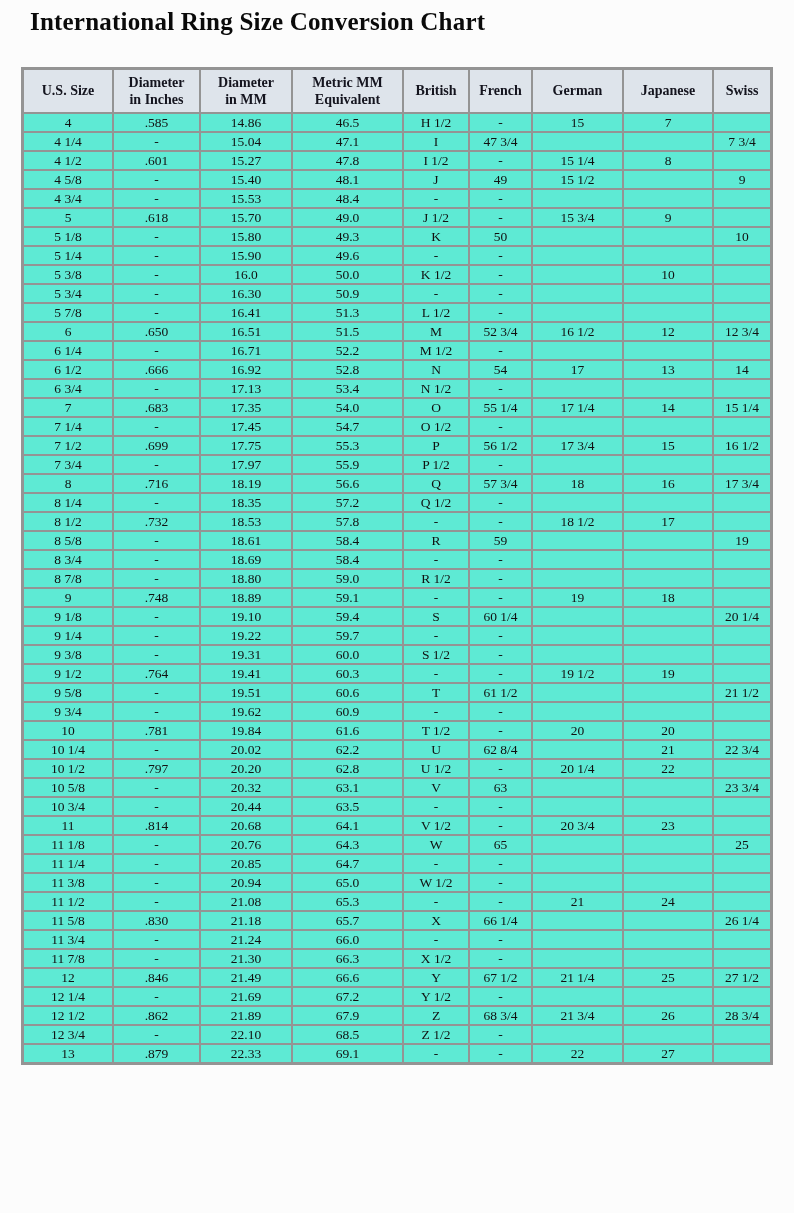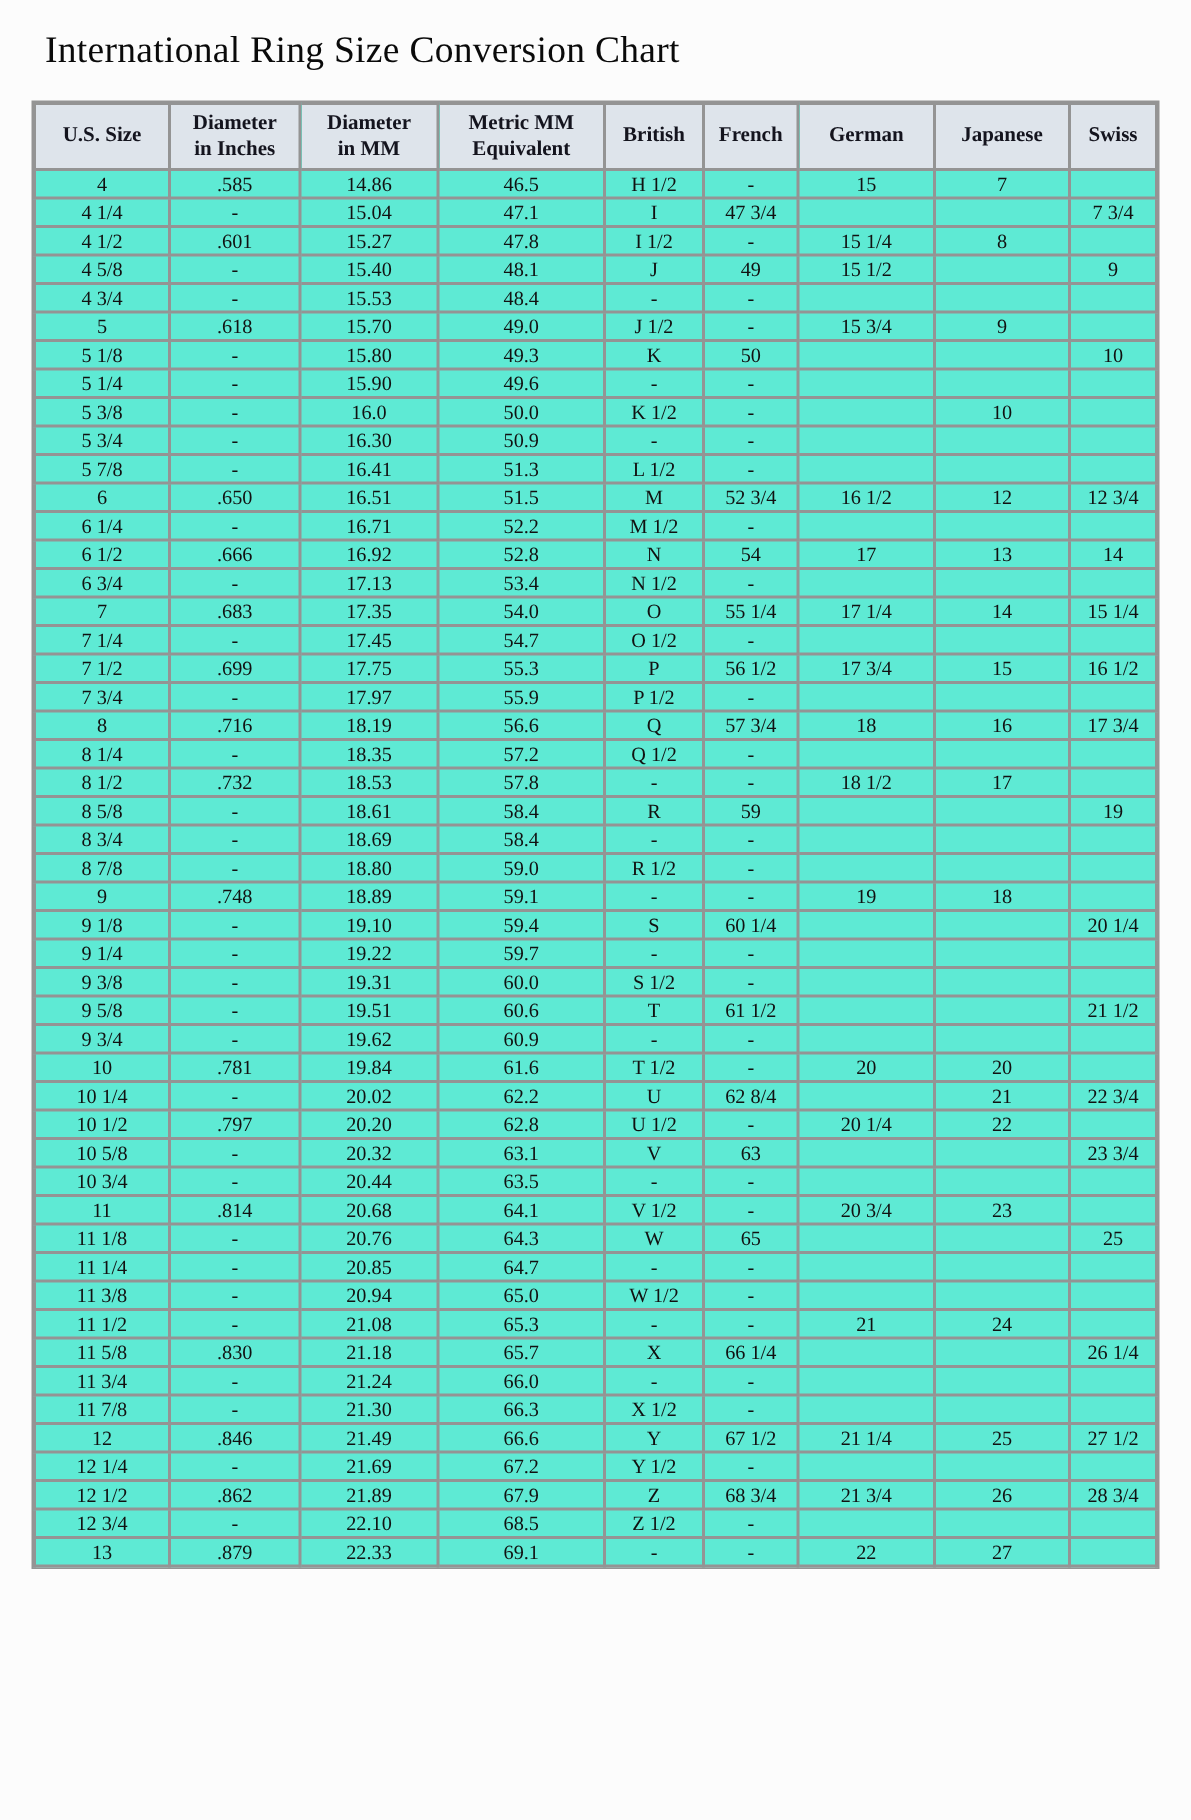--- a/index.html
+++ b/index.html
@@ -9,23 +9,23 @@
   body {
     width: 794px;
     height: 1213px;
     background: var(--page-bg, #fcfcfc);
     font-family: "Liberation Serif", serif;
     color: #111;
     overflow: hidden;
   }
   .page-title {
     margin: 0;
-    padding: 20px 0 0 30px;
+    padding: 8px 0 0 30px;
     font-size: 25px;
-    font-weight: normal;
+    font-weight: bold;
     letter-spacing: 0.2px;
     color: #0a0a0a;
     font-family: "Liberation Serif", serif;
   }
   .chart-table {
     position: absolute;
     left: 22px;
     top: 68px;
     width: 748px;
     border-collapse: collapse;
@@ -406,20 +406,31 @@
         <td>-</td>
         <td>19.31</td>
         <td>60.0</td>
         <td>S 1/2</td>
         <td>-</td>
         <td></td>
         <td></td>
         <td></td>
       </tr>
       <tr>
+        <td>9 1/2</td>
+        <td>.764</td>
+        <td>19.41</td>
+        <td>60.3</td>
+        <td>-</td>
+        <td>-</td>
+        <td>19 1/2</td>
+        <td>19</td>
+        <td></td>
+      </tr>
+      <tr>
         <td>9 5/8</td>
         <td>-</td>
         <td>19.51</td>
         <td>60.6</td>
         <td>T</td>
         <td>61 1/2</td>
         <td></td>
         <td></td>
         <td>21 1/2</td>
       </tr>

